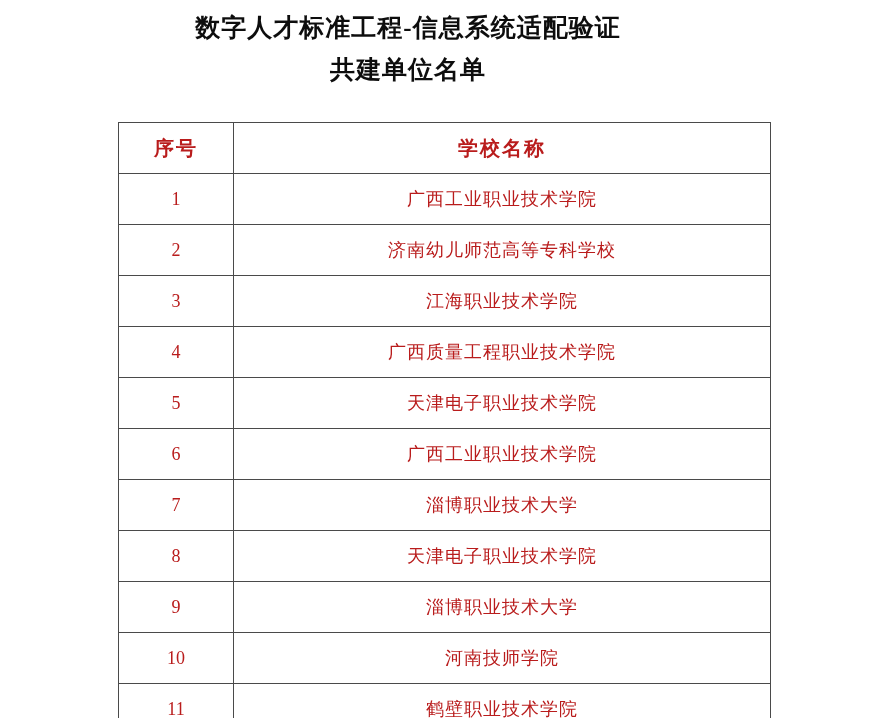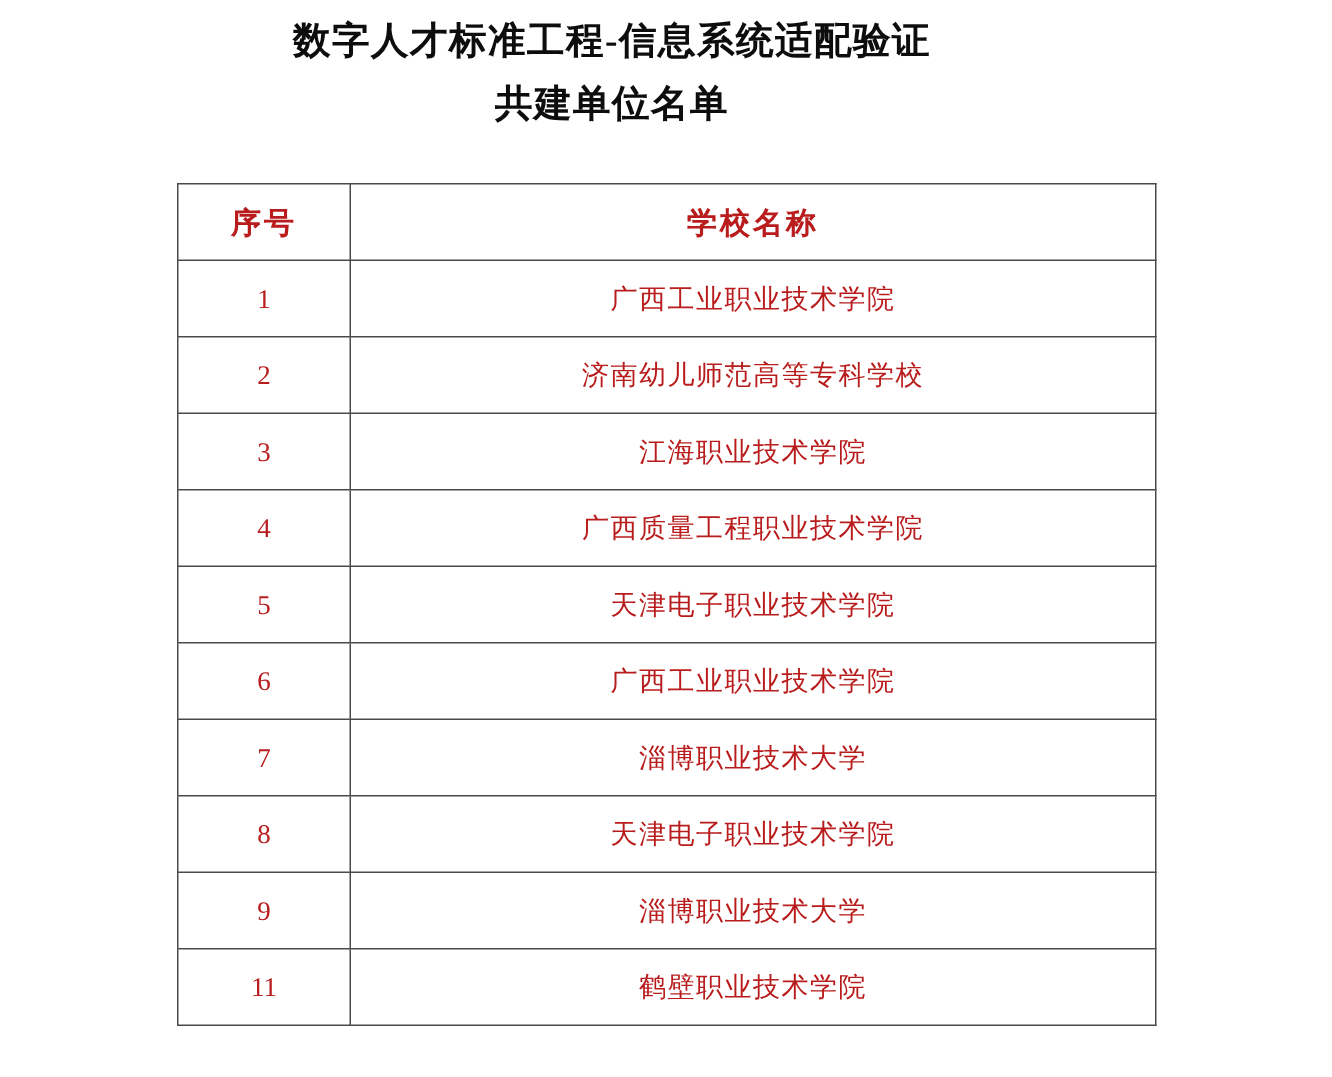--- a/index.html
+++ b/index.html
@@ -124,20 +124,24 @@
           </tr>
           <tr>
             <td class="idx">8</td>
             <td class="name-cell">天津电子职业技术学院</td>
           </tr>
           <tr>
             <td class="idx">9</td>
             <td class="name-cell">淄博职业技术大学</td>
           </tr>
           <tr>
+            <td class="idx">10</td>
+            <td class="name-cell">河南技师学院</td>
+          </tr>
+          <tr>
             <td class="idx">11</td>
             <td class="name-cell">鹤壁职业技术学院</td>
           </tr>
         </tbody>
     </table>
   </div>
 
 </div>
 
 </body></html>

